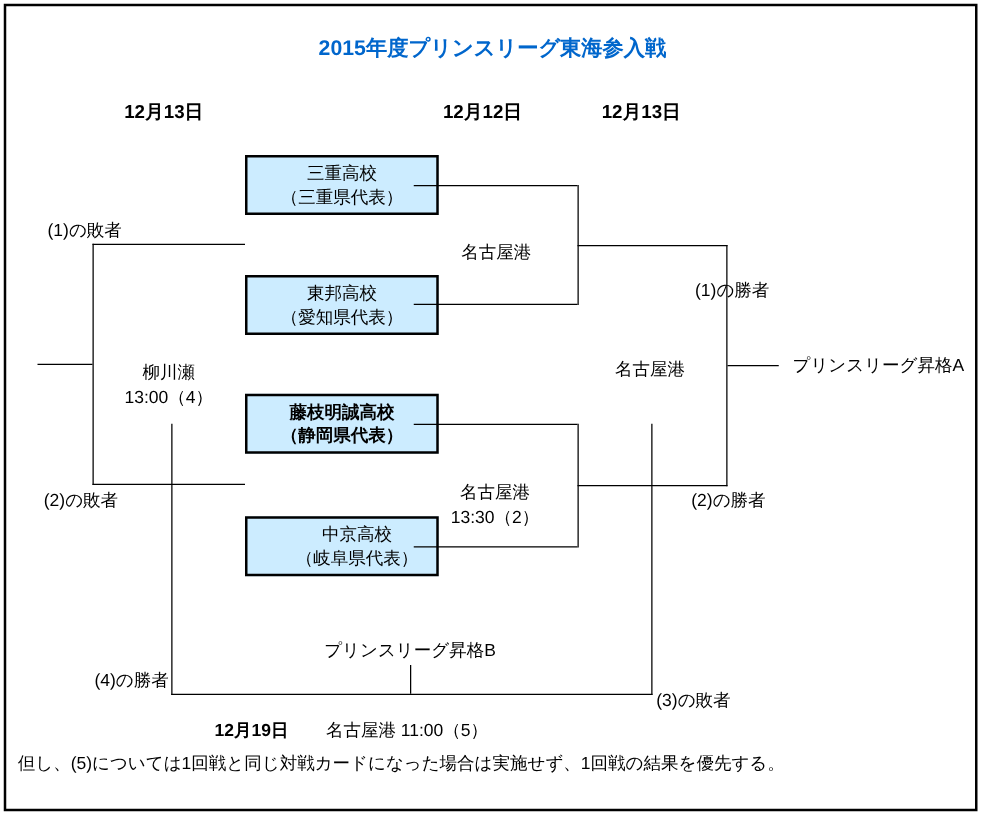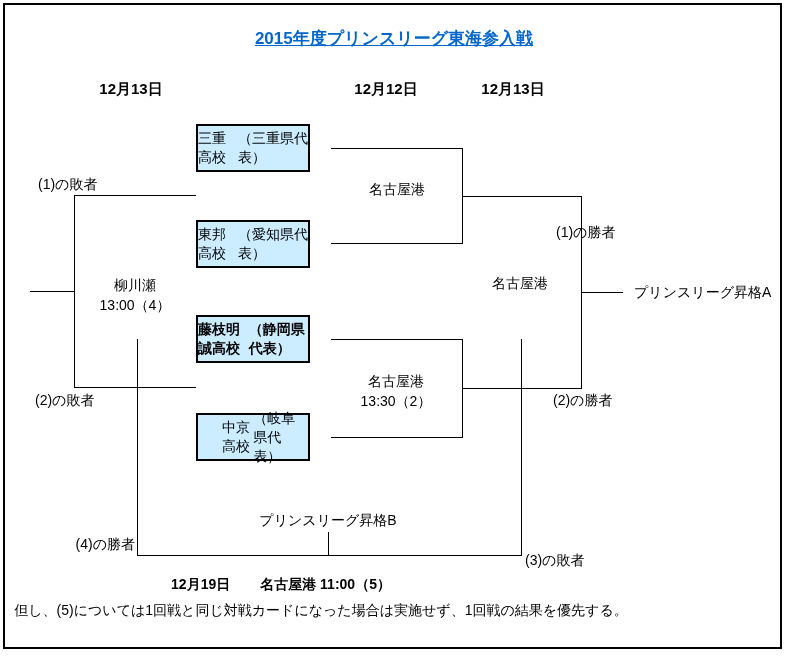--- a/index.html
+++ b/index.html
@@ -4,30 +4,30 @@
 <style>
   html,body{margin:0;padding:0;background:#fff;}
   body{font-family:"Liberation Sans","DejaVu Sans",sans-serif;color:#000;}
   #stage{position:relative;width:788px;height:657px;background:#fff;overflow:hidden;}
   #frame{position:absolute;left:3px;top:3px;width:775px;height:642px;border:2px solid #000;}
   .ln{position:absolute;background:#000;}
   .txt{position:absolute;font-size:14px;line-height:15px;white-space:nowrap;}
   .ctr{text-align:center;white-space:normal;}
   .bold{font-weight:bold;}
   #title{position:absolute;left:0;top:27px;width:788px;text-align:center;
-         font-size:17px;font-weight:bold;color:#0066CC;text-decoration:underline;}
+         font-size:17px;font-weight:bold;color:#0066CC;}
   .date{position:absolute;top:80px;width:130px;text-align:center;
         font-size:15px;font-weight:bold;}
-  .teambox{position:absolute;left:196px;width:114px;height:48px;box-sizing:border-box;
-           background:#CCECFF;border:2px solid #000;display:flex;flex-direction:row;
+  .teambox{position:absolute;left:196px;width:155px;height:48px;box-sizing:border-box;
+           background:#CCECFF;border:2px solid #000;display:flex;flex-direction:column;
            justify-content:center;align-items:center;font-size:14px;line-height:19px;}
-  .mlabel{position:absolute;width:120px;text-align:center;font-size:14px;line-height:20px;}
+  .mlabel{position:absolute;width:120px;text-align:center;font-size:14px;line-height:20px;margin-top:12px;}
   #note{position:absolute;left:0;top:602px;width:642px;text-align:center;font-size:14px;}
   #m5line{position:absolute;left:0;top:576px;width:562px;text-align:center;font-size:14px;}
-  #m5line .info{margin-left:30px;font-weight:bold;}
+  #m5line .info{margin-left:30px;}
 </style>
 </head>
 <body>
 
 <div id="stage">
   <div id="frame"></div>
 
   <div id="title">2015年度プリンスリーグ東海参入戦</div>
 
   <div class="date" style="left:66px;">12月13日</div>

